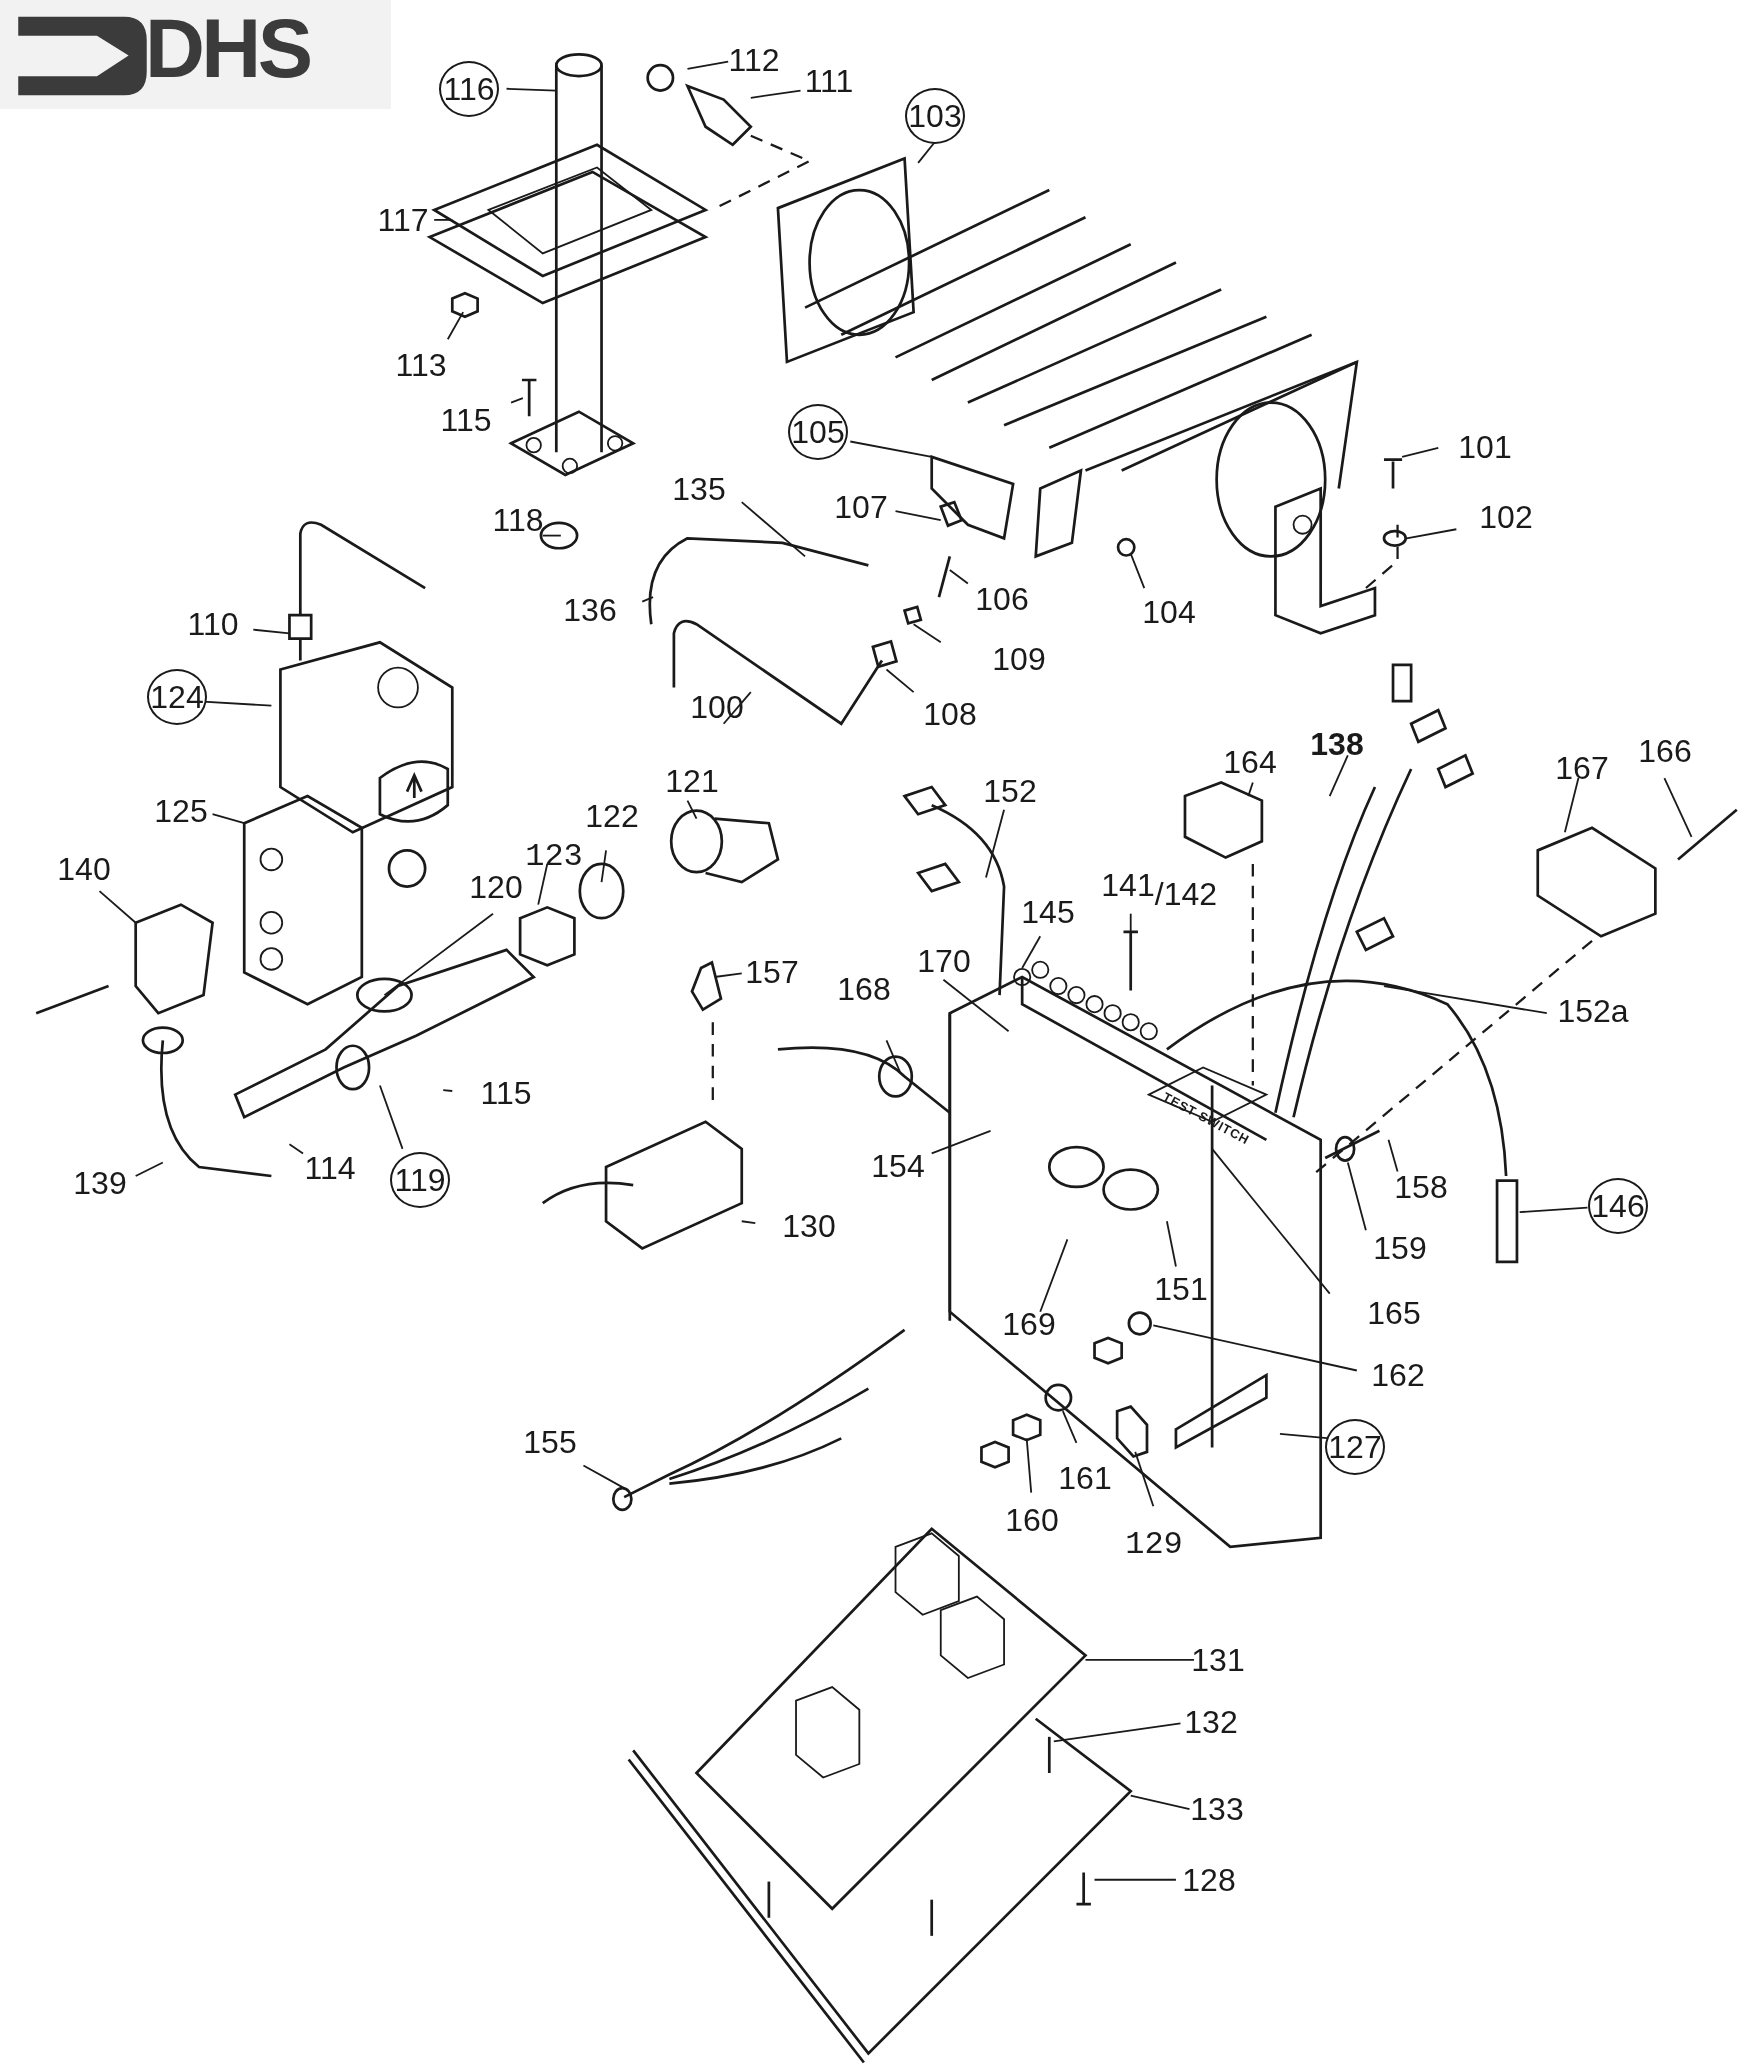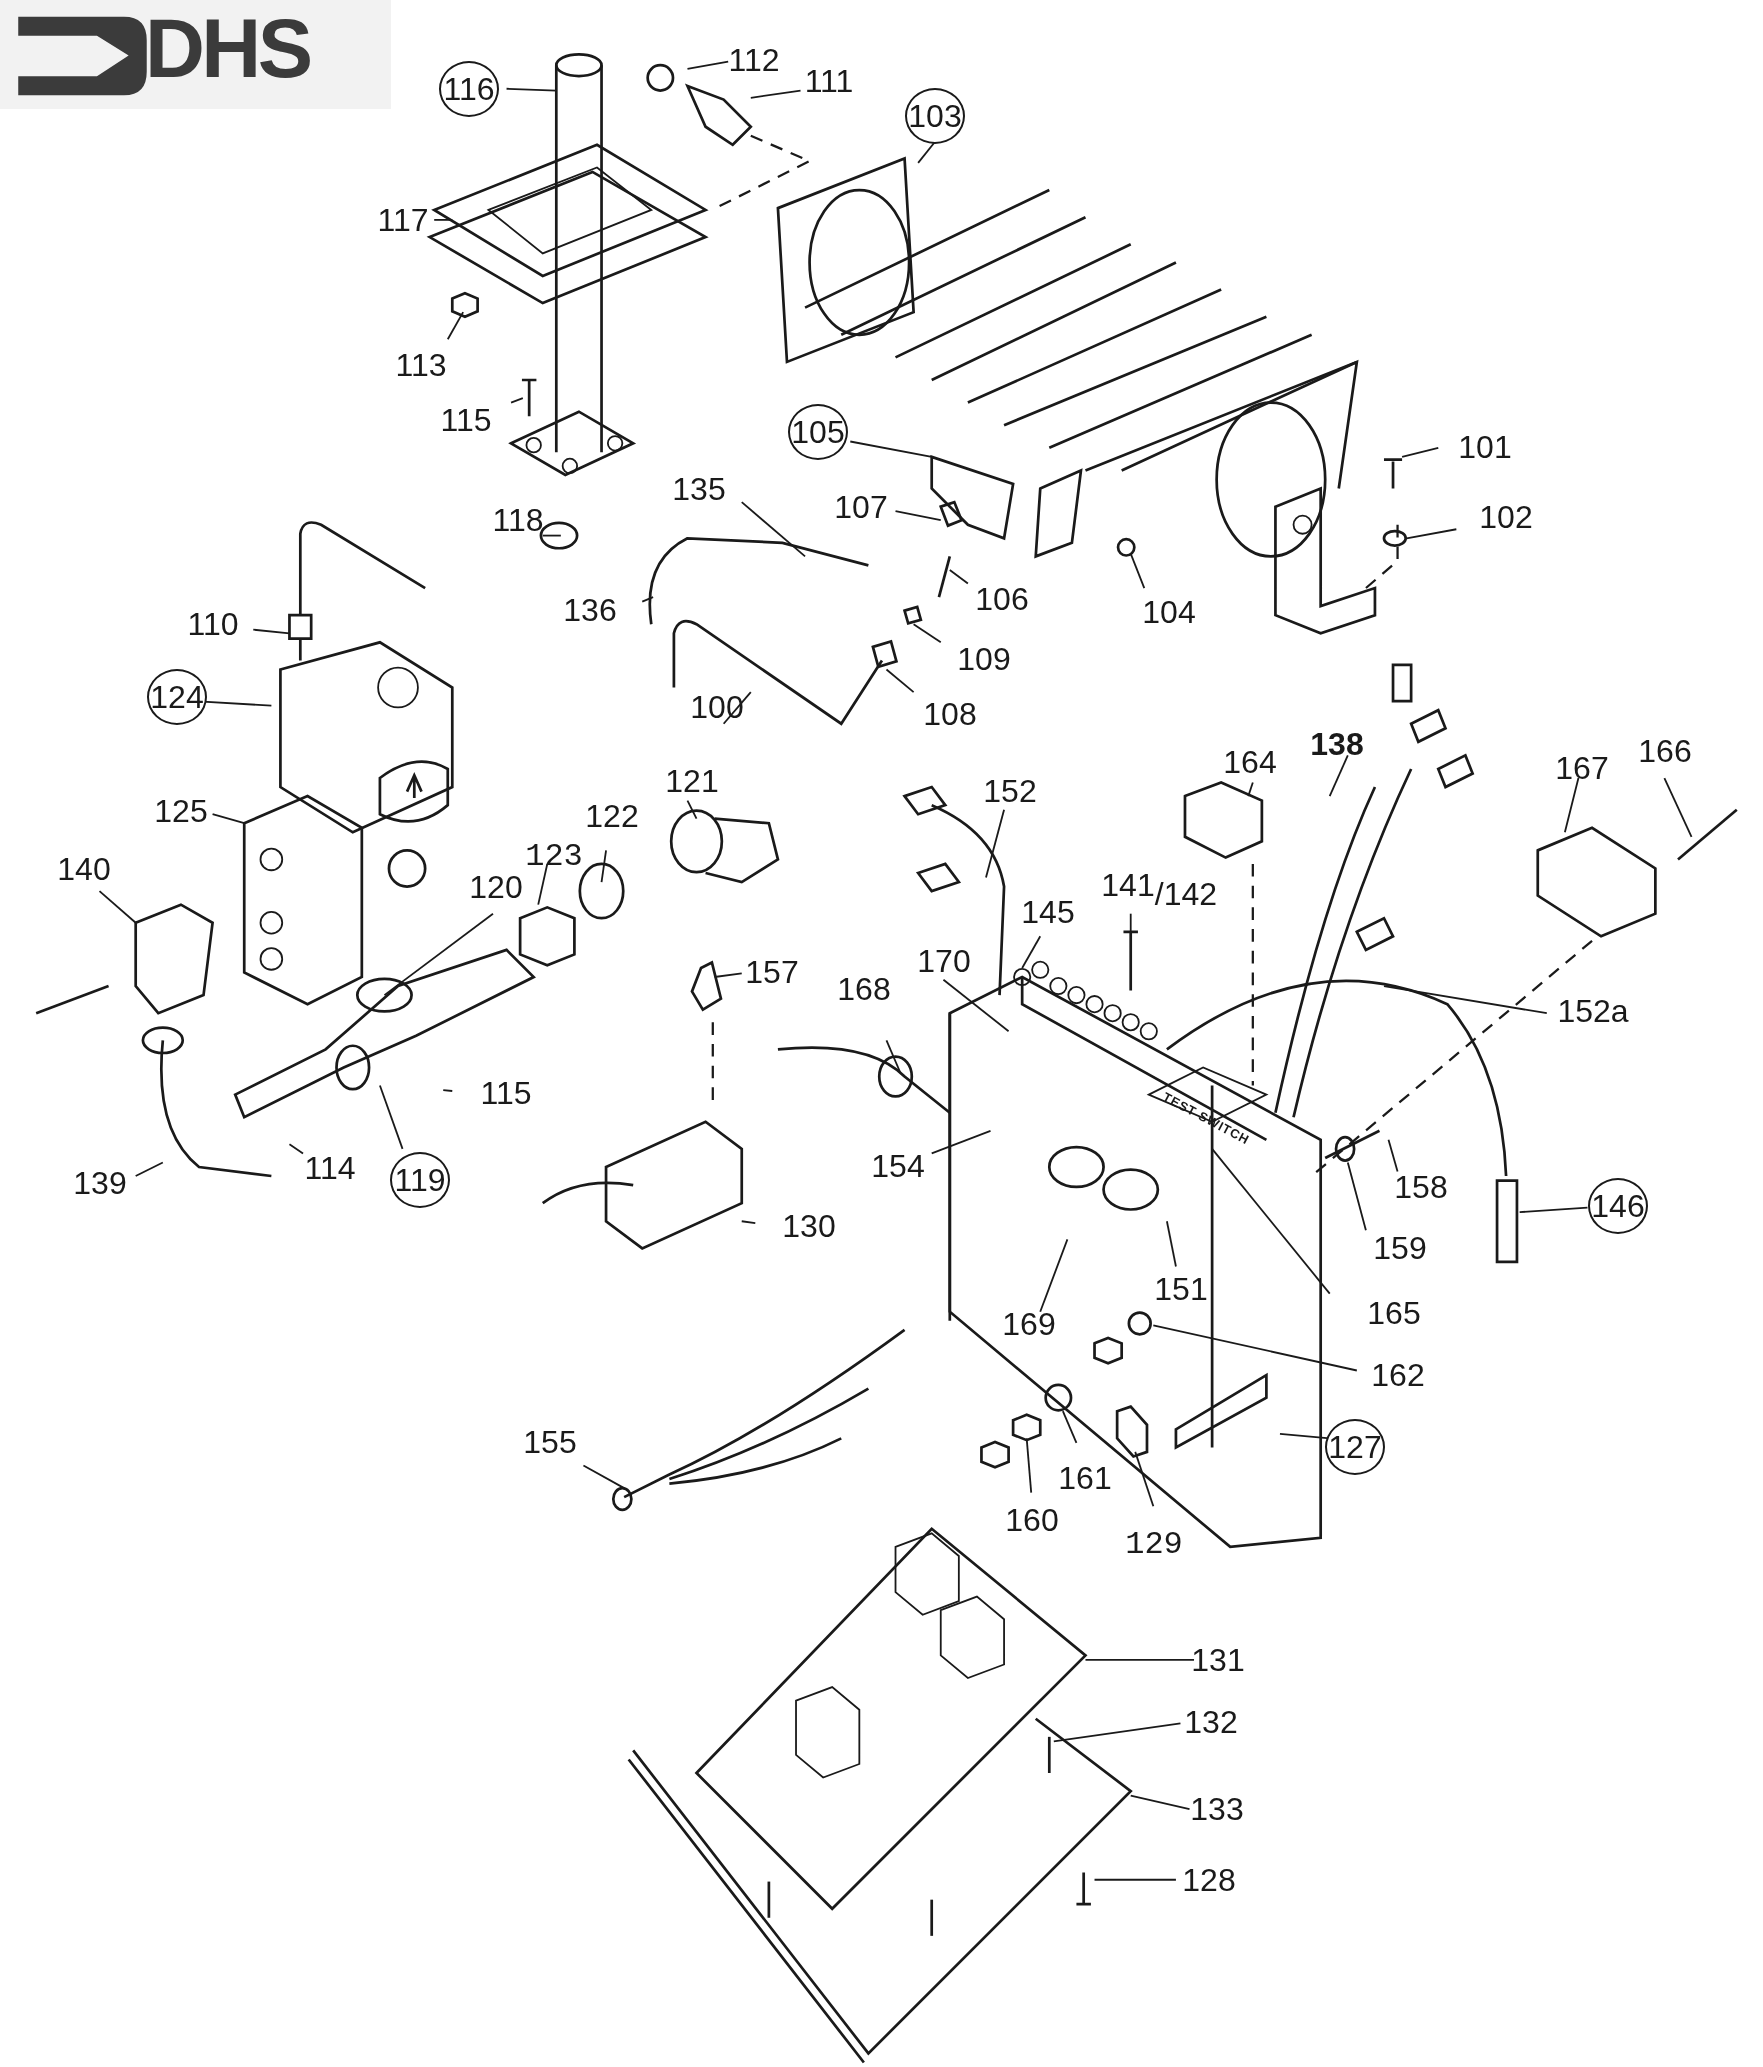--- a/index.html
+++ b/index.html
@@ -258,21 +258,21 @@
   <div class="lbl" style="left:518px;top:520px;">118</div>
   <div class="lbl" style="left:754px;top:60px;">112</div>
   <div class="lbl" style="left:829px;top:81px;">111</div>
   <div class="lbl circ" style="left:935px;top:116px;">103</div>
   <div class="lbl circ" style="left:818px;top:432px;">105</div>
   <div class="lbl" style="left:1485px;top:447px;">101</div>
   <div class="lbl" style="left:1506px;top:517px;text-align:right;">102</div>
   <div class="lbl" style="left:1169px;top:612px;">104</div>
   <div class="lbl" style="left:861px;top:507px;">107</div>
   <div class="lbl" style="left:1002px;top:599px;">106</div>
-  <div class="lbl" style="left:984px;top:659px;">109</div>
+  <div class="lbl" style="left:1019px;top:659px;">109</div>
   <div class="lbl" style="left:950px;top:714px;">108</div>
   <div class="lbl" style="left:717px;top:707px;">100</div>
   <div class="lbl" style="left:699px;top:489px;">135</div>
   <div class="lbl" style="left:590px;top:610px;">136</div>
   <div class="lbl" style="left:213px;top:624px;">110</div>
   <div class="lbl circ" style="left:177px;top:697px;">124</div>
   <div class="lbl" style="left:181px;top:811px;">125</div>
   <div class="lbl" style="left:84px;top:869px;">140</div>
   <div class="lbl" style="left:496px;top:887px;">120</div>
   <div class="lbl" style="left:554px;top:857px;font-family:Liberation Mono, monospace;">123</div>

